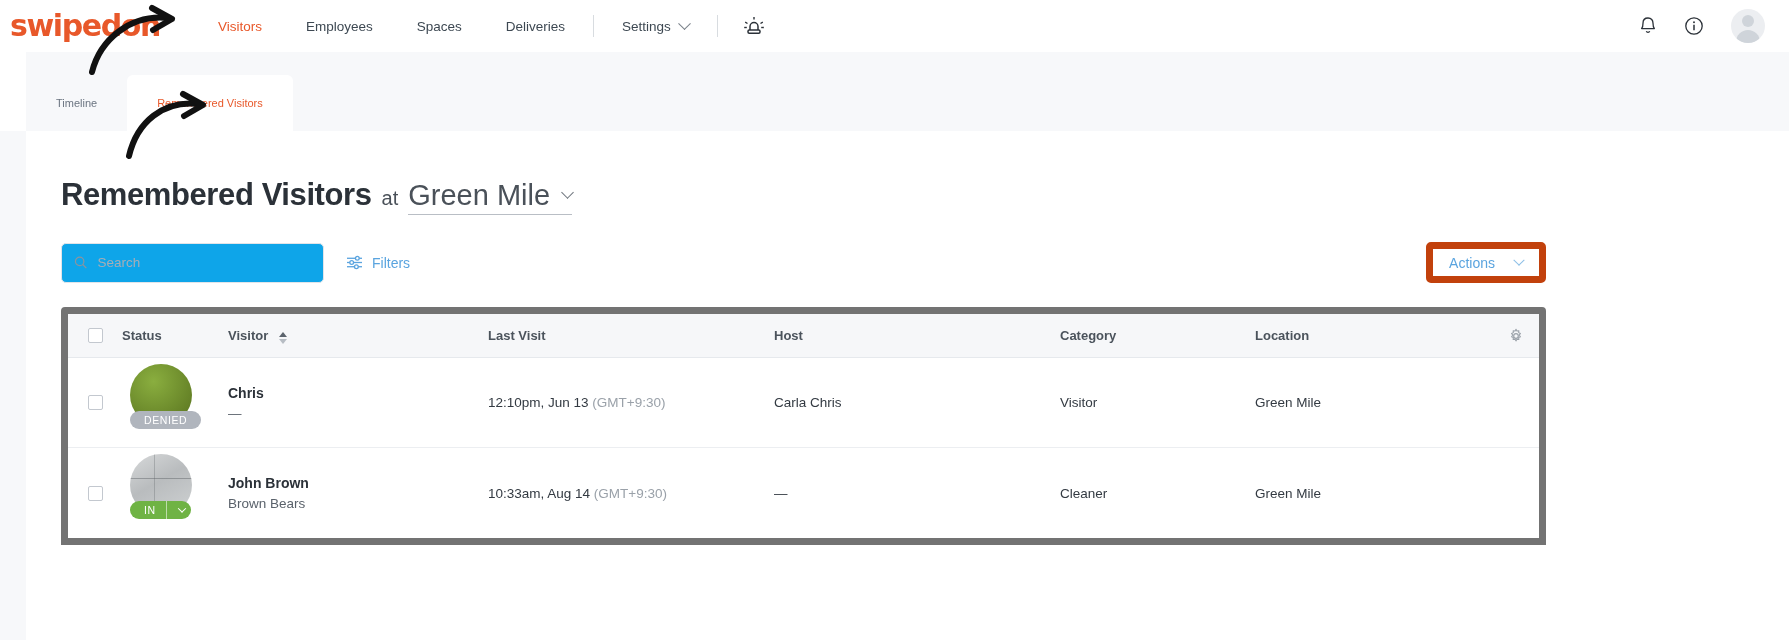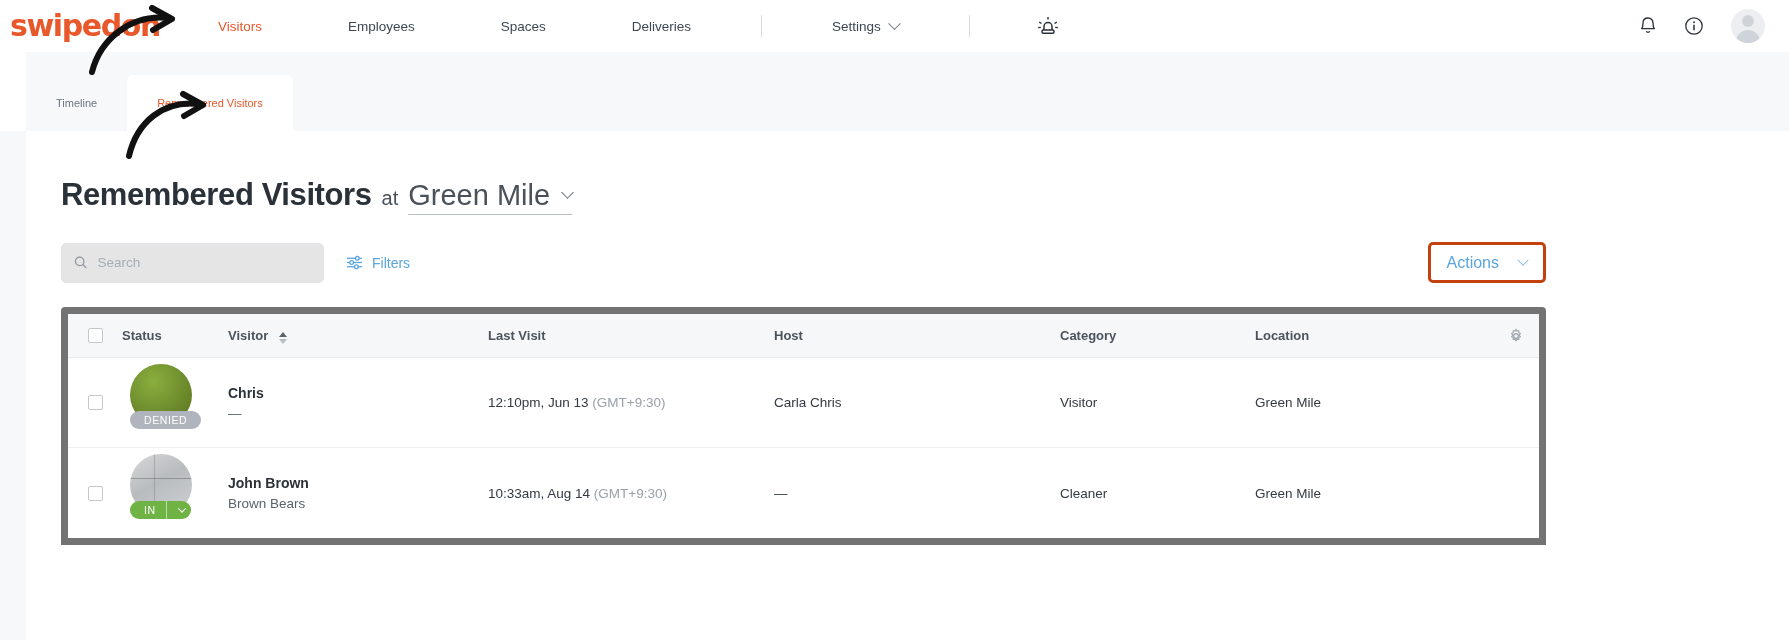--- a/index.html
+++ b/index.html
@@ -27,21 +27,20 @@
     font-family: "DejaVu Sans", sans-serif;
     margin-right: 36px;
     margin-left: 2px;
     line-height: 1;
     user-select: none;
   }
   .nav {
     display: flex;
     align-items: center;
     height: 52px;
-    gap: 42px;
   }
   .nav-item {
     font-size: 13.5px;
     color: #3d4852;
     padding: 0 22px;
     height: 52px;
     display: flex;
     align-items: center;
     cursor: pointer;
     white-space: nowrap;
@@ -153,39 +152,39 @@
 
   .toolbar {
     display: flex; align-items: center;
     margin: 27px 0 0 35px;
     padding-right: 243px;
   }
   .search-box {
     width: 263px; height: 40px;
     border: 1px solid #e1e4e9; border-radius: 5px;
     display: flex; align-items: center;
-    padding: 0 12px; background: #e5e5e5;
+    padding: 0 12px; background: #0ea5e9;
   }
   .search-box input {
     border: none; outline: none;
     font-size: 13.5px; color: #2b3138;
     font-family: "Liberation Sans", sans-serif;
     margin-left: 10px; width: 100%; background: transparent;
   }
   .search-box input::placeholder { color: #a7adb6; }
   .filters-btn {
     display: flex; align-items: center;
     color: #5aa4df; font-size: 14px;
     margin-left: 22px; cursor: pointer;
   }
   .filters-btn span { margin-left: 9px; }
   .tb-spacer { flex: 1; }
   .actions-btn {
-    border: 3px solid #c2410c; border-radius: 5px;
-    color: #5aa4df; font-size: 16px;
+    border: 7px solid #c2410c; border-radius: 5px;
+    color: #5aa4df; font-size: 14px;
     height: 41px; min-width: 114px;
     display: flex; align-items: center; justify-content: space-between;
     padding: 0 16px; cursor: pointer; background: #fff;
   }
   .actions-chev {
     display: inline-block; width: 8px; height: 8px;
     border-right: 1.6px solid #8dbfe6;
     border-bottom: 1.6px solid #8dbfe6;
     transform: rotate(45deg) translate(-2px,-2px);
     margin-left: 20px;

